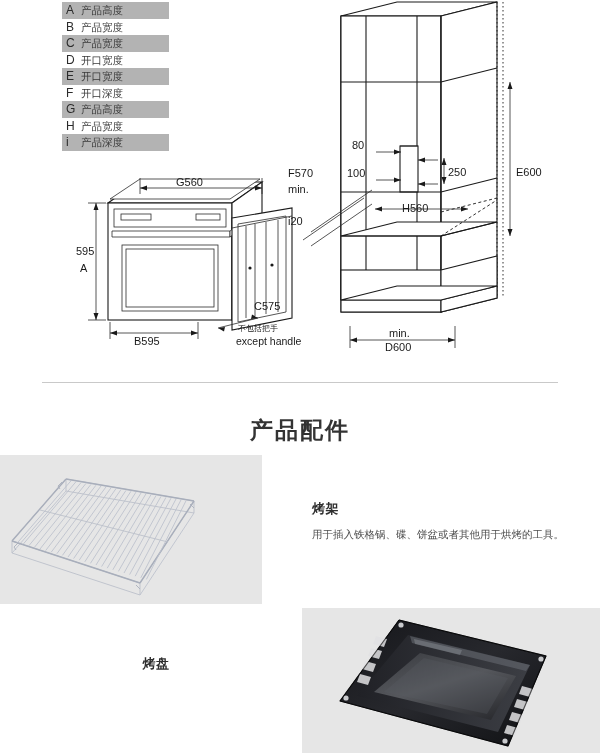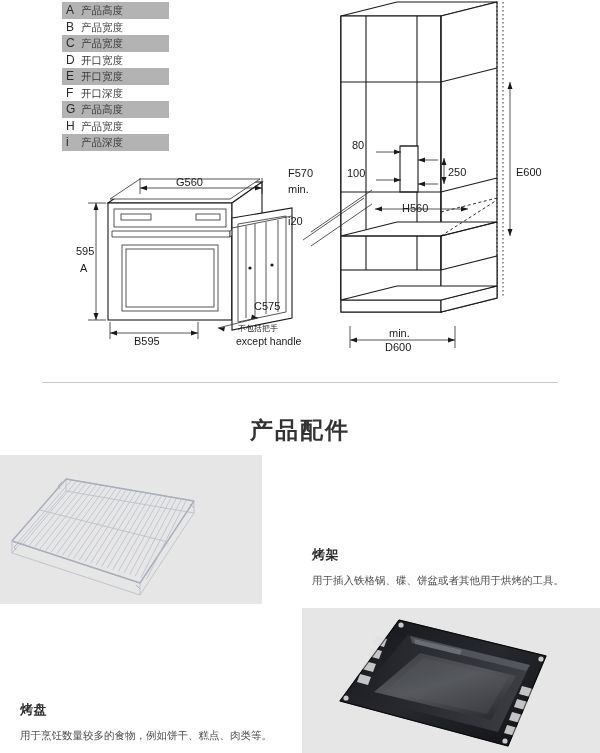--- a/index.html
+++ b/index.html
@@ -95,37 +95,37 @@
 
   
   .panel {
     background: #e6e6e6;
     position: absolute;
     overflow: hidden;
   }
   #panel-rack { left: 0px; top: 455px; width: 262px; height: 149px; }
   #panel-tray { left: 302px; top: 608px; width: 298px; height: 145px; }
 
-  .acc-block { position: absolute; margin-top: 46px; }
+  .acc-block { position: absolute; }
   .acc-title {
     font-size: 13px;
     font-weight: bold;
     color: #2e2e2e;
     font-family: "DejaVu Sans", sans-serif;
     margin-bottom: 9px;
     letter-spacing: .5px;
   }
   .acc-desc {
     font-size: 10.5px;
     color: #4d4d4d;
     font-family: Liberation Sans, sans-serif;
     line-height: 1.5;
   }
   #rack-text { left: 312px; top: 500px; width: 280px; }
-  #tray-text { left: 20px;  top: 655px; width: 272px; }
+  #tray-text { left: 20px;  top: 655px; width: 272px; text-align: center; }
 
   
   .tray-wrap { position: absolute; left: 0; top: 0; width: 298px; height: 145px; }
 </style>
 </head>
 <body>
 
 <div class="abs" id="legend">
   <div class="legend-row shaded">
     <span class="legend-key">A</span>
@@ -433,14 +433,13 @@
         <circle cx="203" cy="133" r="2.6"></circle>
       </g>
 
       <polyline points="97,12 244,48 206,138 38,93 97,12" fill="none" stroke="#000000" stroke-width="1.2" opacity="0.6"></polyline>
     </svg>
   </div>
 </div>
 
 <div class="acc-block" id="tray-text">
   <div class="acc-title">烤盘</div>
-  <div class="acc-desc">用于烹饪数量较多的食物，例如饼干、糕点、肉类等。</div>
 </div>
 
 </body></html>

